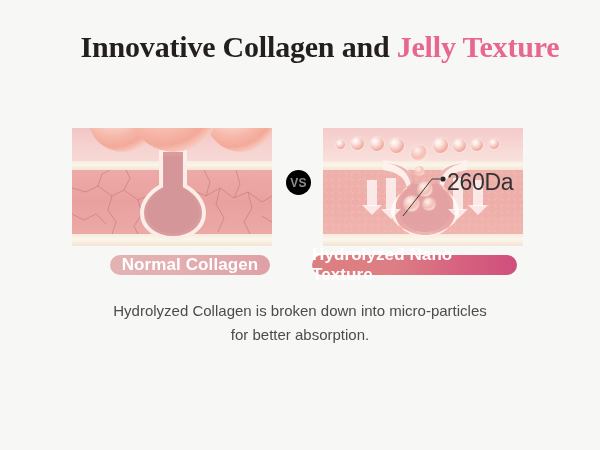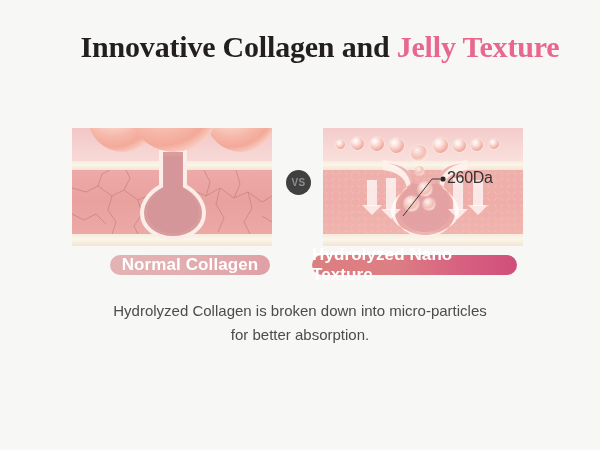--- a/index.html
+++ b/index.html
@@ -136,36 +136,36 @@
     height: 118px;
     background: #f7f7f6;
   }
   .vs-badge {
     position: absolute;
     top: 94px;
     left: 286px;
     width: 25px;
     height: 25px;
     border-radius: 50%;
-    background: #404040;
+    background: #000000;
     color: #8d8d8d;
-    font-size: 10px;
+    font-size: 12px;
     font-weight: bold;
     letter-spacing: 0.3px;
     display: flex;
     align-items: center;
     justify-content: center;
   }
 
   
   .callout-label {
     position: absolute;
     left: 447px;
     top: 93px;
-    font-size: 16px;
+    font-size: 23px;
     color: #333333;
     letter-spacing: -0.3px;
   }
   .callout-svg { position: absolute; left: 0; top: 0; }
 
   
   .pill {
     position: absolute;
     height: 20px;
     border-radius: 13px;

